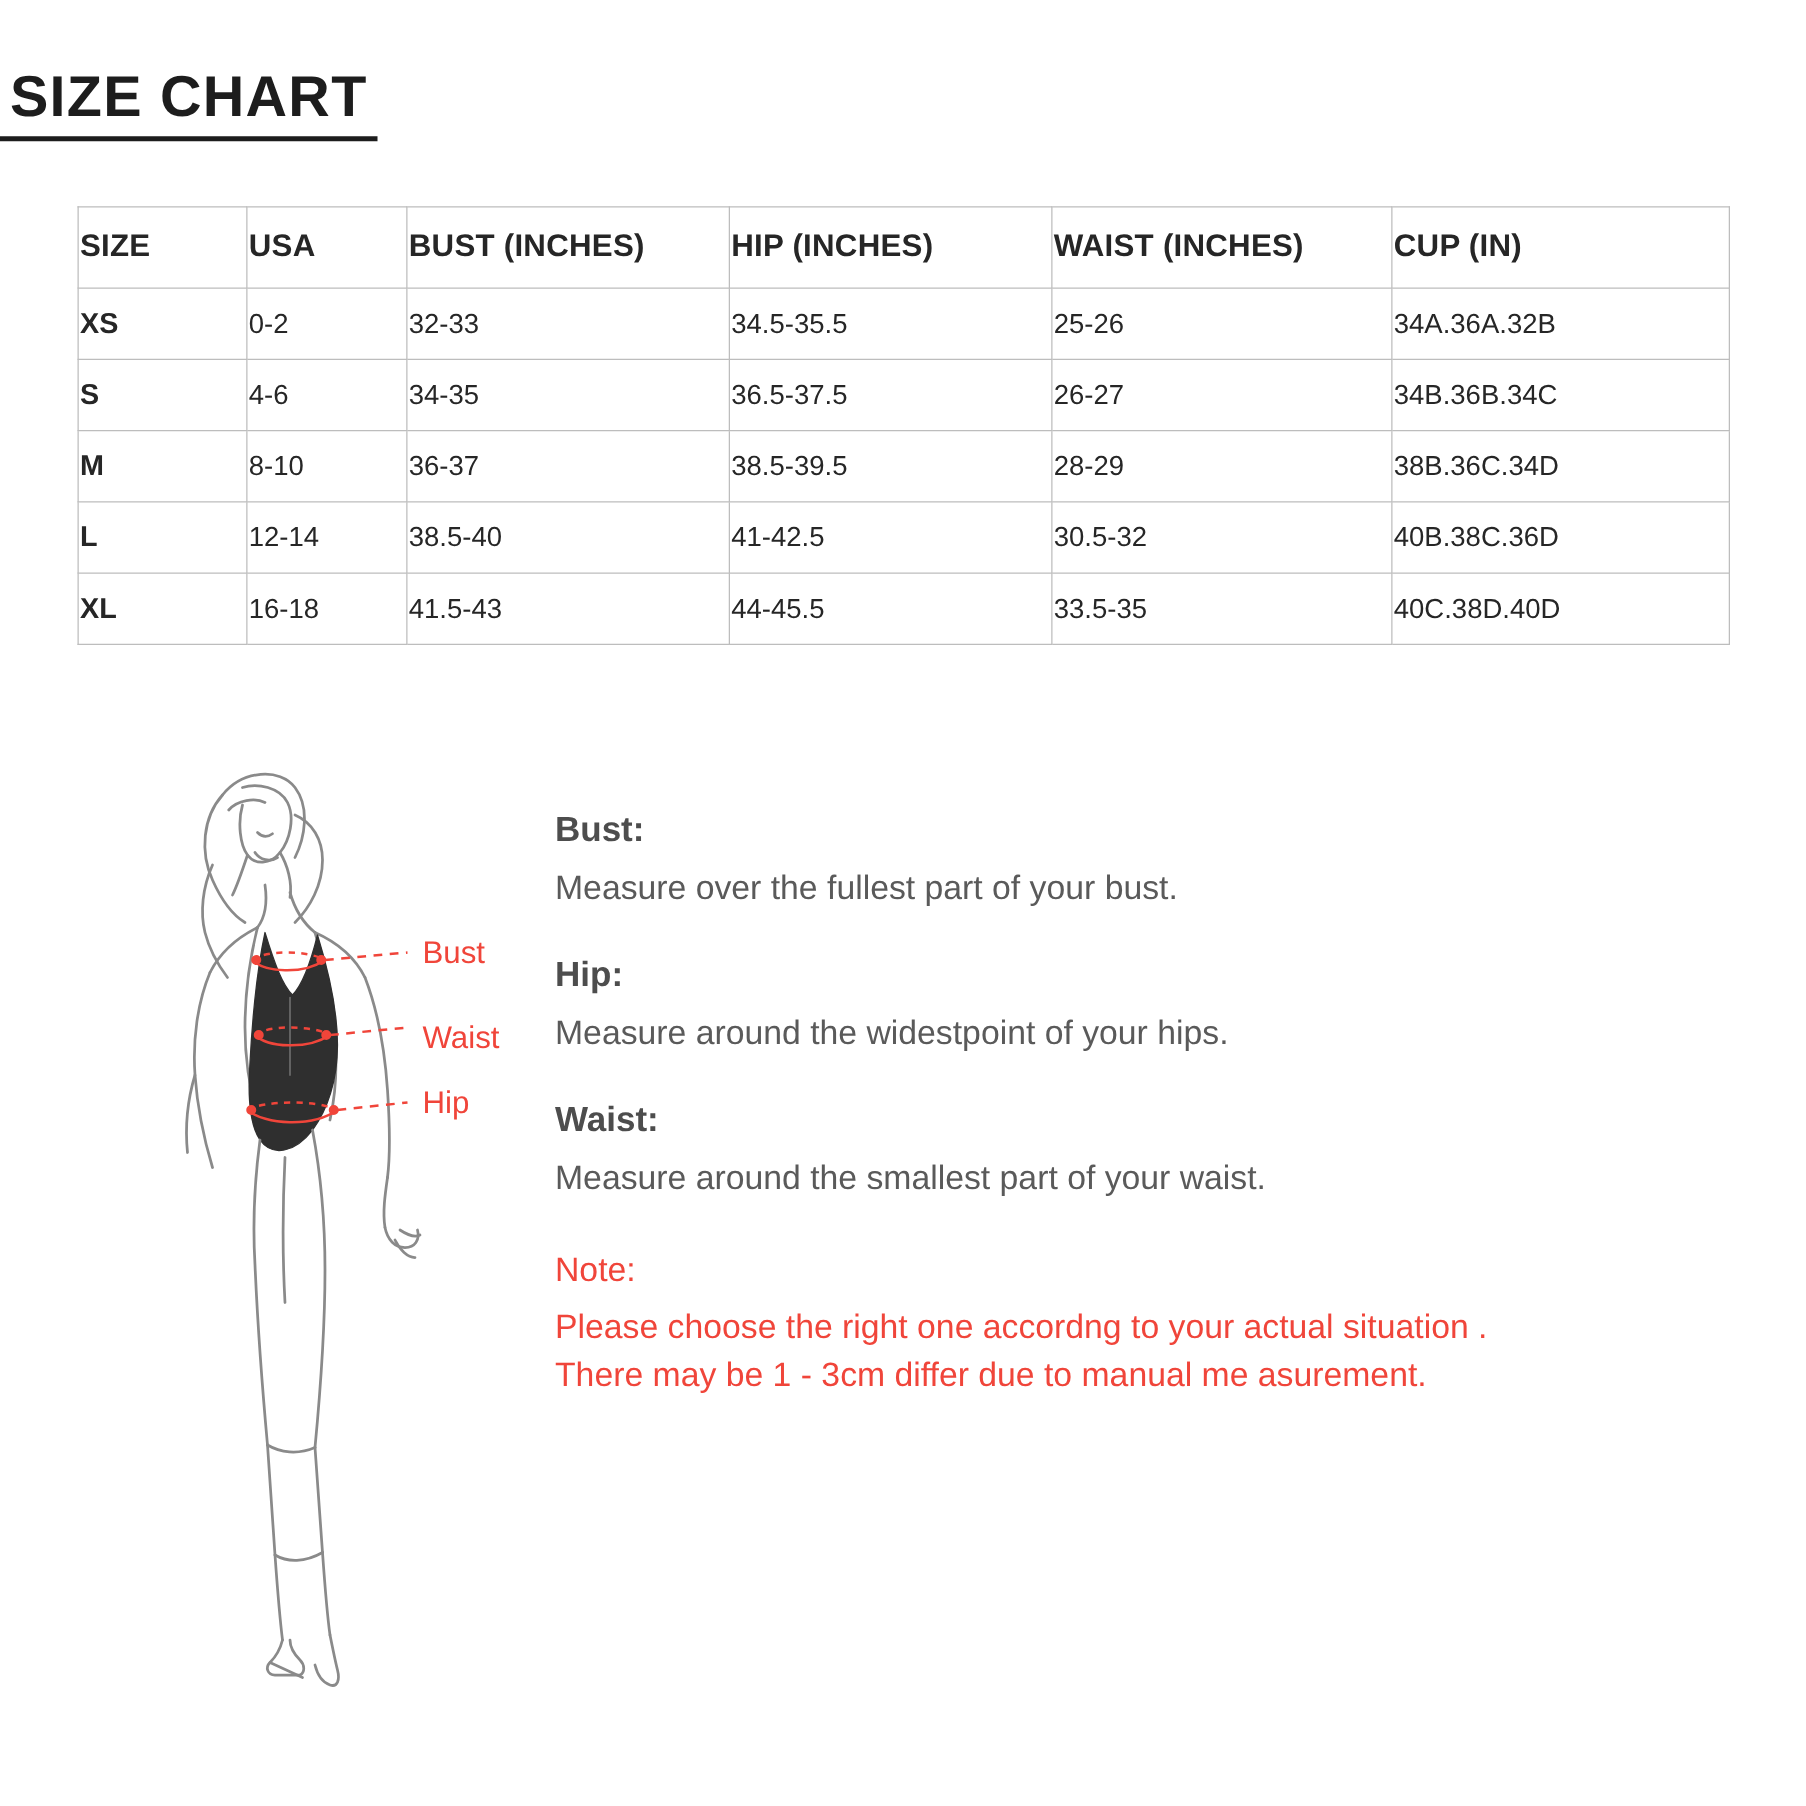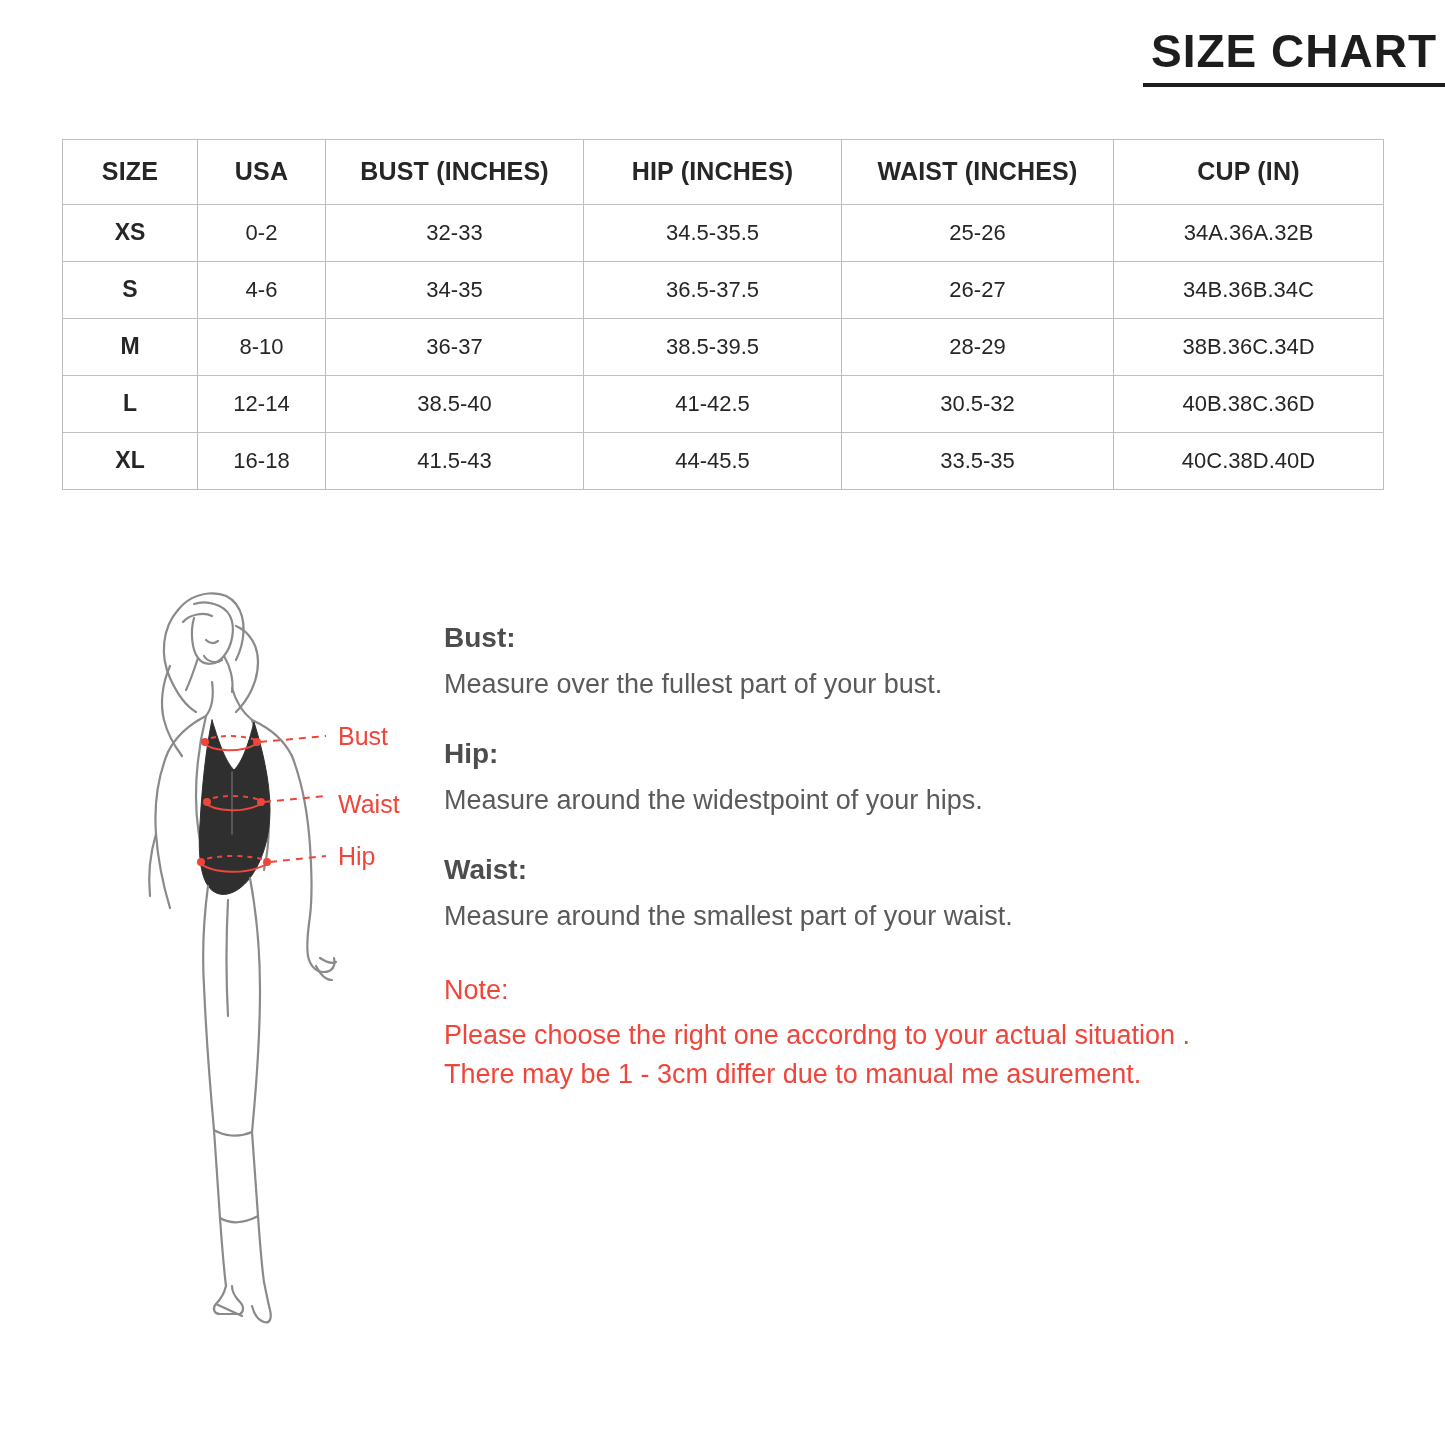--- a/index.html
+++ b/index.html
@@ -11,22 +11,22 @@
     height: 1445px;
     background: #ffffff;
     font-family: "Liberation Sans", sans-serif;
     color: #222222;
     overflow: hidden;
     position: relative;
   }
 
   
   .title-wrap {
-    text-align: right;
-    padding-top: 26px;
+    text-align: left;
+    padding-top: 52px;
   }
   .title {
     display: inline-block;
     font-size: 46px;
     font-weight: bold;
     letter-spacing: 1px;
     color: #1d1d1d;
     border-bottom: 4px solid #1d1d1d;
     padding: 0 8px 6px 8px;
     line-height: 1.1;
@@ -37,21 +37,21 @@
     margin: 52px 62px 0 62px;
   }
   table.size-table {
     width: 1321px;
     border-collapse: collapse;
     table-layout: fixed;
   }
   table.size-table th,
   table.size-table td {
     border: 1px solid #bdbdbd;
-    text-align: center;
+    text-align: left;
     color: #262626;
   }
   table.size-table th {
     font-size: 25px;
     font-weight: bold;
     height: 62px;
     letter-spacing: 0.2px;
   }
   table.size-table td {
     font-size: 22px;

